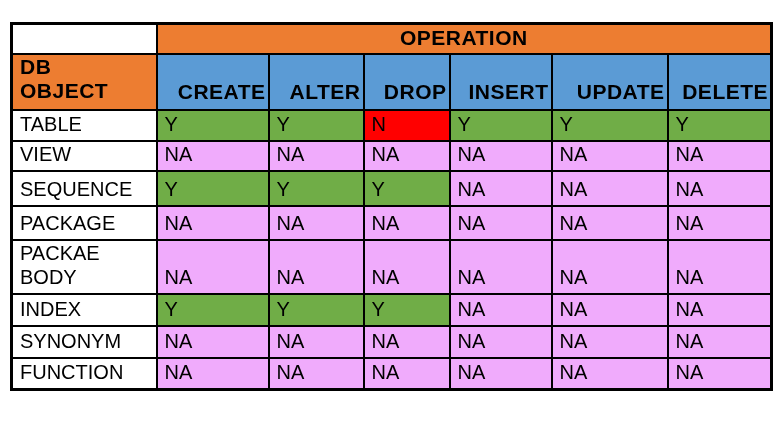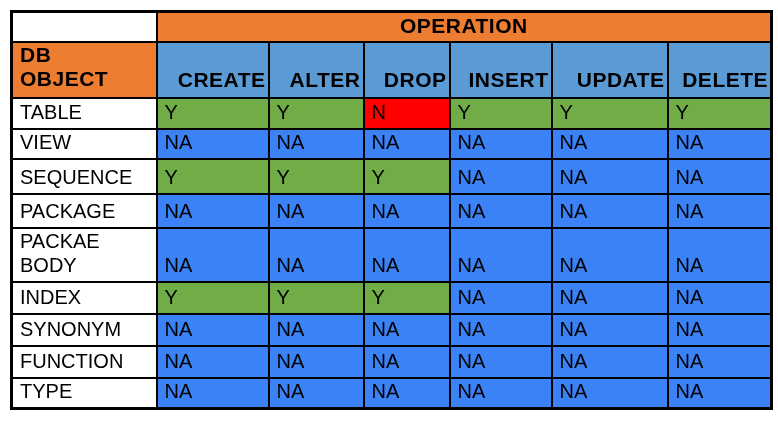--- a/index.html
+++ b/index.html
@@ -10,21 +10,21 @@
   .stage {
     position: relative;
     width: 778px;
     height: 440px;
     background: #ffffff;
     font-family: "Liberation Sans", sans-serif;
   }
   table.matrix {
     position: absolute;
     left: 10px;
-    top: 10px;
+    top: 22px;
     border-collapse: collapse;
     table-layout: fixed;
     width: 760px;
     border: 3px solid #000000;
   }
   table.matrix th, table.matrix td {
     border: 2px solid #000000;
     overflow: hidden;
     color: #000000;
   }
@@ -73,21 +73,21 @@
   td.val {
     background: #ffffff;
     font-size: 20px;
     font-weight: normal;
     text-align: left;
     vertical-align: bottom;
     padding: 0 4px 4px 7px;
   }
   td.val.green { background: #70AD47; }
   td.val.red   { background: #FF0000; }
-  td.val.white { background: #3b82f6; margin-top: 12px; }
+  td.val.white { background: #f0abfc; margin-top: 12px; }
 </style>
 </head>
 <body>
 
 <div class="stage">
   <table class="matrix">
     <colgroup>
       <col style="width:145px">
       <col style="width:112px">
       <col style="width:95px">
@@ -189,24 +189,15 @@
       <td class="row-label">FUNCTION</td>
       <td class="val white">NA</td>
       <td class="val white">NA</td>
       <td class="val white">NA</td>
       <td class="val white">NA</td>
       <td class="val white">NA</td>
       <td class="val white">NA</td>
     </tr>
 
 
-    <tr style="height:31px">
-      <td class="row-label">TYPE</td>
-      <td class="val white">NA</td>
-      <td class="val white">NA</td>
-      <td class="val white">NA</td>
-      <td class="val white">NA</td>
-      <td class="val white">NA</td>
-      <td class="val white">NA</td>
-    </tr>
   </tbody>
     </table>
 </div>
 
 </body></html>

